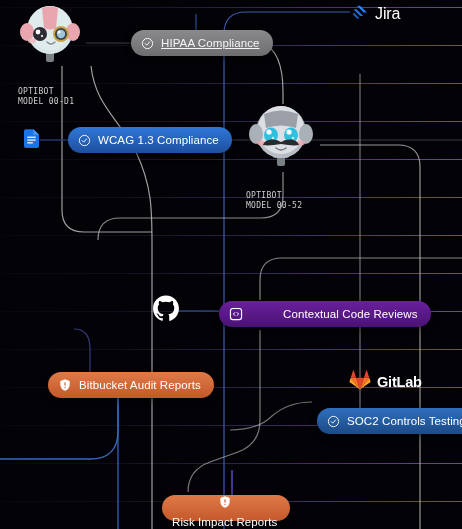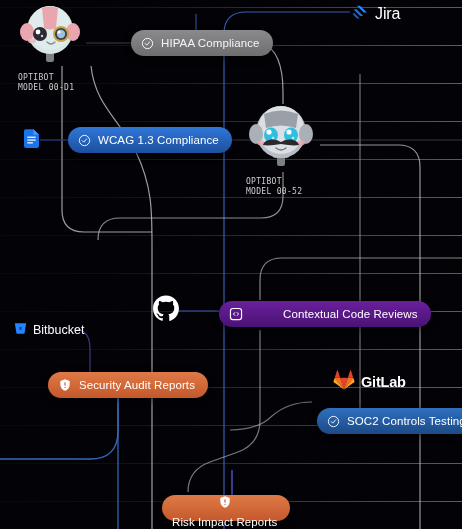--- a/index.html
+++ b/index.html
@@ -91,21 +91,21 @@
     flex-direction: column;
     align-items: flex-start;
   }
   .bot-caption {
     font-family: "DejaVu Sans Mono", "Liberation Mono", monospace;
     font-size: 8px;
     line-height: 10px;
     color: #cfcfcf;
     letter-spacing: 0.3px;
     white-space: pre;
-    margin-top: 3px;
+    margin-top: 17px;
   }
   .bot-art { position: relative; }
 </style>
 </head>
 <body>
 
 <div id="canvas">
 
   <div class="grid-layer" id="gridLayer">
       <div class="hline" style="top: 7px;"></div>
@@ -226,31 +226,22 @@
   </div>
 
   <div class="logo logo-github" id="logo-1" style="left: 152px; top: 295px;">
     <span>
       <svg width="28" height="28" viewBox="0 0 24 24">
         <path fill="#ffffff" d="M12 .5C5.73.5.9 5.33.9 11.6c0 4.9 3.17 9.06 7.57 10.53.55.1.75-.24.75-.53v-1.9c-3.08.67-3.73-1.48-3.73-1.48-.5-1.28-1.23-1.62-1.23-1.62-1-.69.08-.67.08-.67 1.11.08 1.7 1.14 1.7 1.14.99 1.7 2.6 1.21 3.23.93.1-.72.39-1.21.7-1.49-2.46-.28-5.05-1.23-5.05-5.48 0-1.21.43-2.2 1.14-2.98-.11-.28-.5-1.41.11-2.94 0 0 .93-.3 3.05 1.14a10.5 10.5 0 0 1 5.56 0c2.12-1.44 3.05-1.14 3.05-1.14.61 1.53.22 2.66.11 2.94.71.78 1.14 1.77 1.14 2.98 0 4.26-2.6 5.2-5.07 5.47.4.35.76 1.03.76 2.08v3.08c0 .3.2.64.76.53 4.4-1.47 7.56-5.63 7.56-10.53C23.1 5.33 18.27.5 12 .5z"></path>
       </svg>
     </span>
   </div>
 
-  <div class="logo logo-bitbucket" id="logo-2" style="left: 14px; top: 322px;">
-    <span>
-      <svg width="13" height="13" viewBox="0 0 24 24">
-        <path fill="#2684ff" d="M1.5 2.5h21l-3.2 19H4.7z"></path>
-        <path fill="#0b4ec4" d="M9.2 9.2h5.6l-.9 5.6H10z"></path>
-      </svg>
-    </span>
-    <span class="logo-label" id="logolabel-2">Bitbucket</span>
-  </div>
-
-  <div class="logo logo-gitlab" id="logo-3" style="left: 333px; top: 370px;">
+
+  <div class="logo logo-gitlab" id="logo-3" style="left: 349px; top: 370px;">
     <span>
       <svg width="22" height="21" viewBox="0 0 24 24">
         <path fill="#e24329" d="M12 22.3 16.4 8.8H7.6z"></path>
         <path fill="#fc6d26" d="M12 22.3 7.6 8.8H1.4z"></path>
         <path fill="#fca326" d="M1.4 8.8 .07 12.9a.9.9 0 0 0 .33 1l11.6 8.4z"></path>
         <path fill="#e24329" d="M1.4 8.8h6.2L4.95 .6a.46.46 0 0 0-.88 0z"></path>
         <path fill="#fc6d26" d="M12 22.3 16.4 8.8h6.2z"></path>
         <path fill="#fca326" d="M22.6 8.8 23.93 12.9a.9.9 0 0 1-.33 1L12 22.3z"></path>
         <path fill="#e24329" d="M22.6 8.8h-6.2L19.05 .6a.46.46 0 0 1 .88 0z"></path>
       </svg>
@@ -263,21 +254,21 @@
       <svg width="15" height="19" viewBox="0 0 16 20">
         <path fill="#1a73e8" d="M2 0h8l6 6v12a2 2 0 0 1-2 2H2a2 2 0 0 1-2-2V2a2 2 0 0 1 2-2z"></path>
         <path fill="#4a97f5" d="M10 0l6 6h-6z"></path>
         <rect x="3.5" y="8" width="9" height="1.3" fill="#ffffff"></rect>
         <rect x="3.5" y="11" width="9" height="1.3" fill="#ffffff"></rect>
         <rect x="3.5" y="14" width="6" height="1.3" fill="#ffffff"></rect>
       </svg>
     </span>
   </div>
 
-  <div class="chip chip-gray" id="chip-0" style="left: 131px; top: 30px;">
+  <div class="chip chip-gray" id="chip-0" style="left: 131px; top: 30px; text-decoration: underline;">
     <span>
       <svg width="13" height="13" viewBox="0 0 24 24">
           <circle cx="12" cy="12" r="9.5" fill="none" stroke="#ffffff" stroke-width="1.7"></circle>
           <path d="M7.8 12.2l2.8 2.8 5.4-6" fill="none" stroke="#ffffff" stroke-width="1.7" stroke-linecap="round" stroke-linejoin="round"></path>
         </svg>
     </span>
     <span class="chip-label" id="chiplabel-0">HIPAA Compliance</span>
   </div>
 
 
@@ -302,21 +293,21 @@
   </div>
 
   <div class="chip chip-orange" id="chip-4" style="left: 48px; top: 372px;">
     <span>
       <svg width="14" height="14" viewBox="0 0 24 24">
           <path d="M12 2.2 20 5.3v6.1c0 5-3.4 9.1-8 10.4-4.6-1.3-8-5.4-8-10.4V5.3z" fill="#ffffff"></path>
           <rect x="11" y="7.2" width="2" height="6" rx="1" fill="#c4582a"></rect>
           <circle cx="12" cy="16" r="1.2" fill="#c4582a"></circle>
         </svg>
     </span>
-    <span class="chip-label" id="chiplabel-4">Security Audit Reports</span>
+    <span class="chip-label" id="chiplabel-4">Bitbucket Audit Reports</span>
   </div>
 
   <div class="chip chip-blue2" id="chip-5" style="left: 317px; top: 408px;">
     <span>
       <svg width="13" height="13" viewBox="0 0 24 24">
           <circle cx="12" cy="12" r="9.5" fill="none" stroke="#ffffff" stroke-width="1.7"></circle>
           <path d="M7.8 12.2l2.8 2.8 5.4-6" fill="none" stroke="#ffffff" stroke-width="1.7" stroke-linecap="round" stroke-linejoin="round"></path>
         </svg>
     </span>
     <span class="chip-label" id="chiplabel-5">SOC2 Controls Testing</span>

